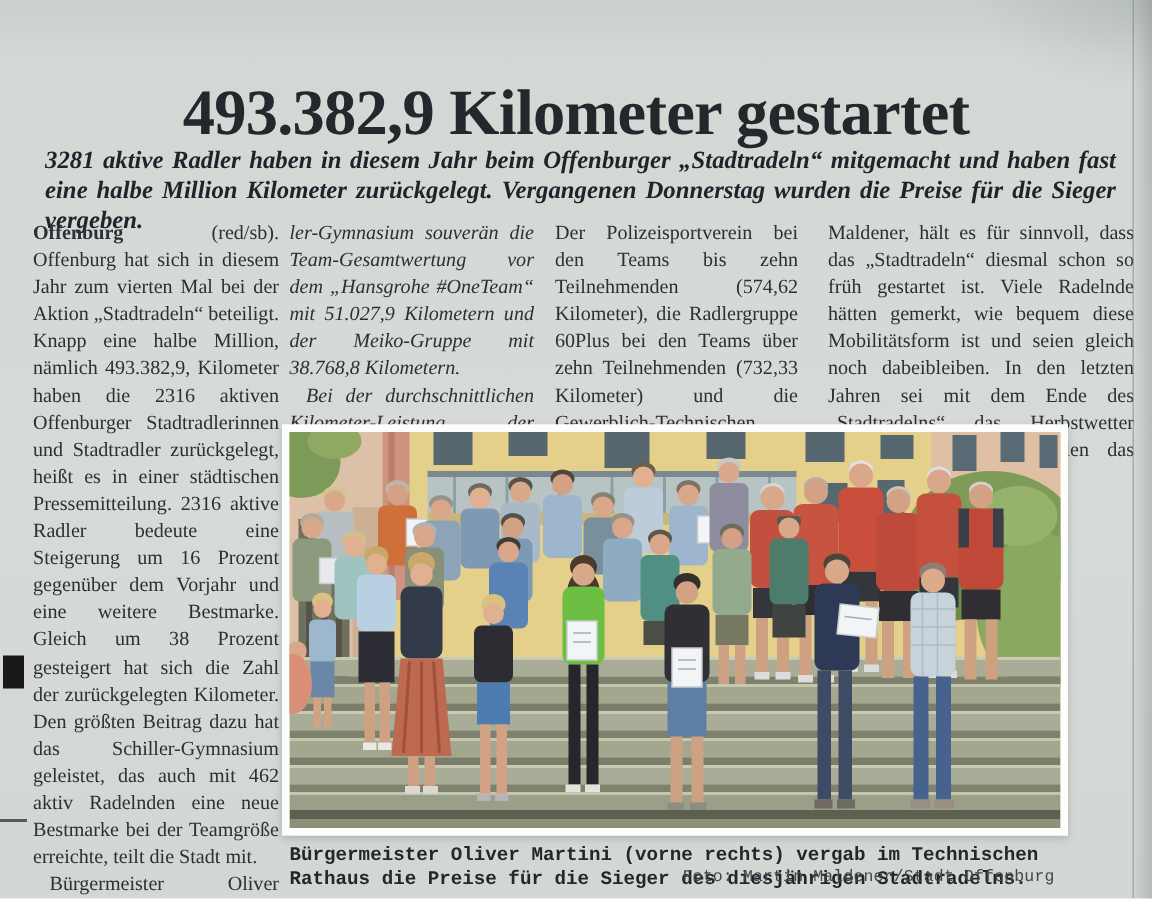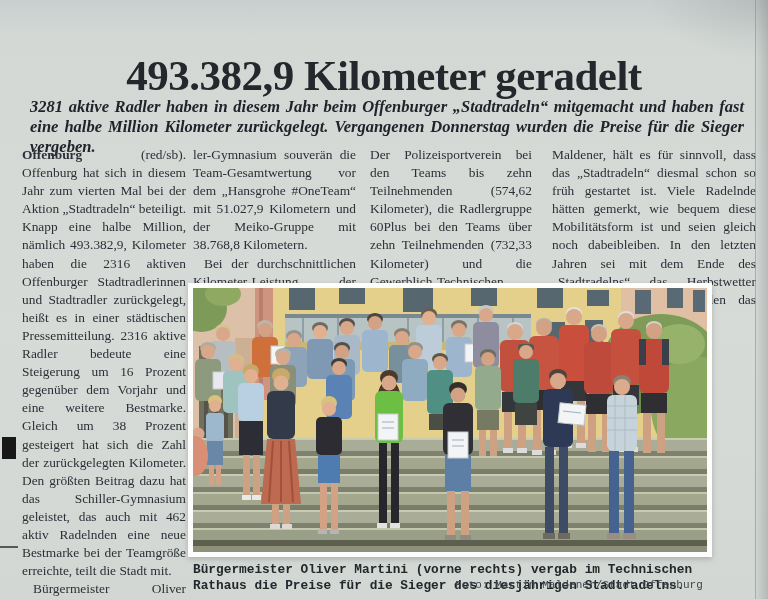--- a/index.html
+++ b/index.html
@@ -23,21 +23,21 @@
     font-size:16.5px; font-style:italic; font-weight:700; line-height:20px;
     color:#20232a; text-align:justify;
   }
   .col{
     position:absolute; top:146px; font-size:13.4px; line-height:18.1px;
     text-align:justify; hyphens:auto; -webkit-hyphens:auto; color:#2c2f36;
   }
   .col p{margin:0;}
   .col p.ind{text-indent:11px;}
   .c1{left:22px;width:164px;}
-  .c2{left:193px;width:163px;}
+  .c2{left:193px;width:163px;font-style:italic;}
   .c3{left:370px;width:162px;}
   .c4{left:552px;width:204px;}
   b.dateline{font-weight:700;}
   .photo-frame{
     position:absolute; left:188px; top:283px; width:514px; height:264px;
     background:#fff; border:5px solid #fdfdfb; box-shadow:0 2px 5px rgba(60,65,62,.25);
   }
   .photo-frame svg{display:block;width:514px;height:264px;}
   .caption{
     position:absolute; left:193px; top:562px; width:516px;
@@ -51,21 +51,21 @@
   }
   .art-block{position:absolute;left:2px;top:437px;width:14px;height:22px;background:#181818;}
   .art-dash{position:absolute;left:0;top:546px;width:18px;height:2px;background:#555a58;}
 </style>
 </head>
 <body>
 
 <div class="page">
   <div class="shade-tr"></div>
 
-  <h1 class="headline">493.382,9 Kilometer geradelt</h1>
+  <h1 class="headline">493.382,9 Kilometer gestartet</h1>
 
   <p class="standfirst">3281 aktive Radler haben in diesem Jahr beim Offenburger „Stadtradeln“ mitgemacht und haben fast eine halbe Million Kilometer zurückgelegt. Vergangenen Donnerstag wurden die Preise für die Sieger vergeben.</p>
 
   <div class="col c1">
     <p><b class="dateline">Offenburg</b><span> (red/sb). </span><span>Offenburg hat sich in diesem Jahr zum vierten Mal bei der Aktion „Stadtradeln“ beteiligt. Knapp eine halbe Million, nämlich 493.382,9, Kilometer haben die 2316 aktiven Offenburger Stadtradlerinnen und Stadtradler zurückgelegt, heißt es in einer städtischen Pressemitteilung. 2316 aktive Radler bedeute eine Steigerung um 16 Prozent gegenüber dem Vorjahr und eine weitere Bestmarke. Gleich um 38 Prozent gesteigert hat sich die Zahl der zurückgelegten Kilometer. Den größten Beitrag dazu hat das Schiller-Gymnasium geleistet, das auch mit 462 aktiv Radelnden eine neue Bestmarke bei der Teamgröße erreichte, teilt die Stadt mit.</span></p>
     <p class="ind">Bürgermeister Oliver Martini hat vergangenen Donnerstag im Technischen Rathaus die Preise für die Siegerinnen und Sieger des diesjährigen Stadtradelns vergeben.</p>
 
   </div>
 
   <div class="col c2">

